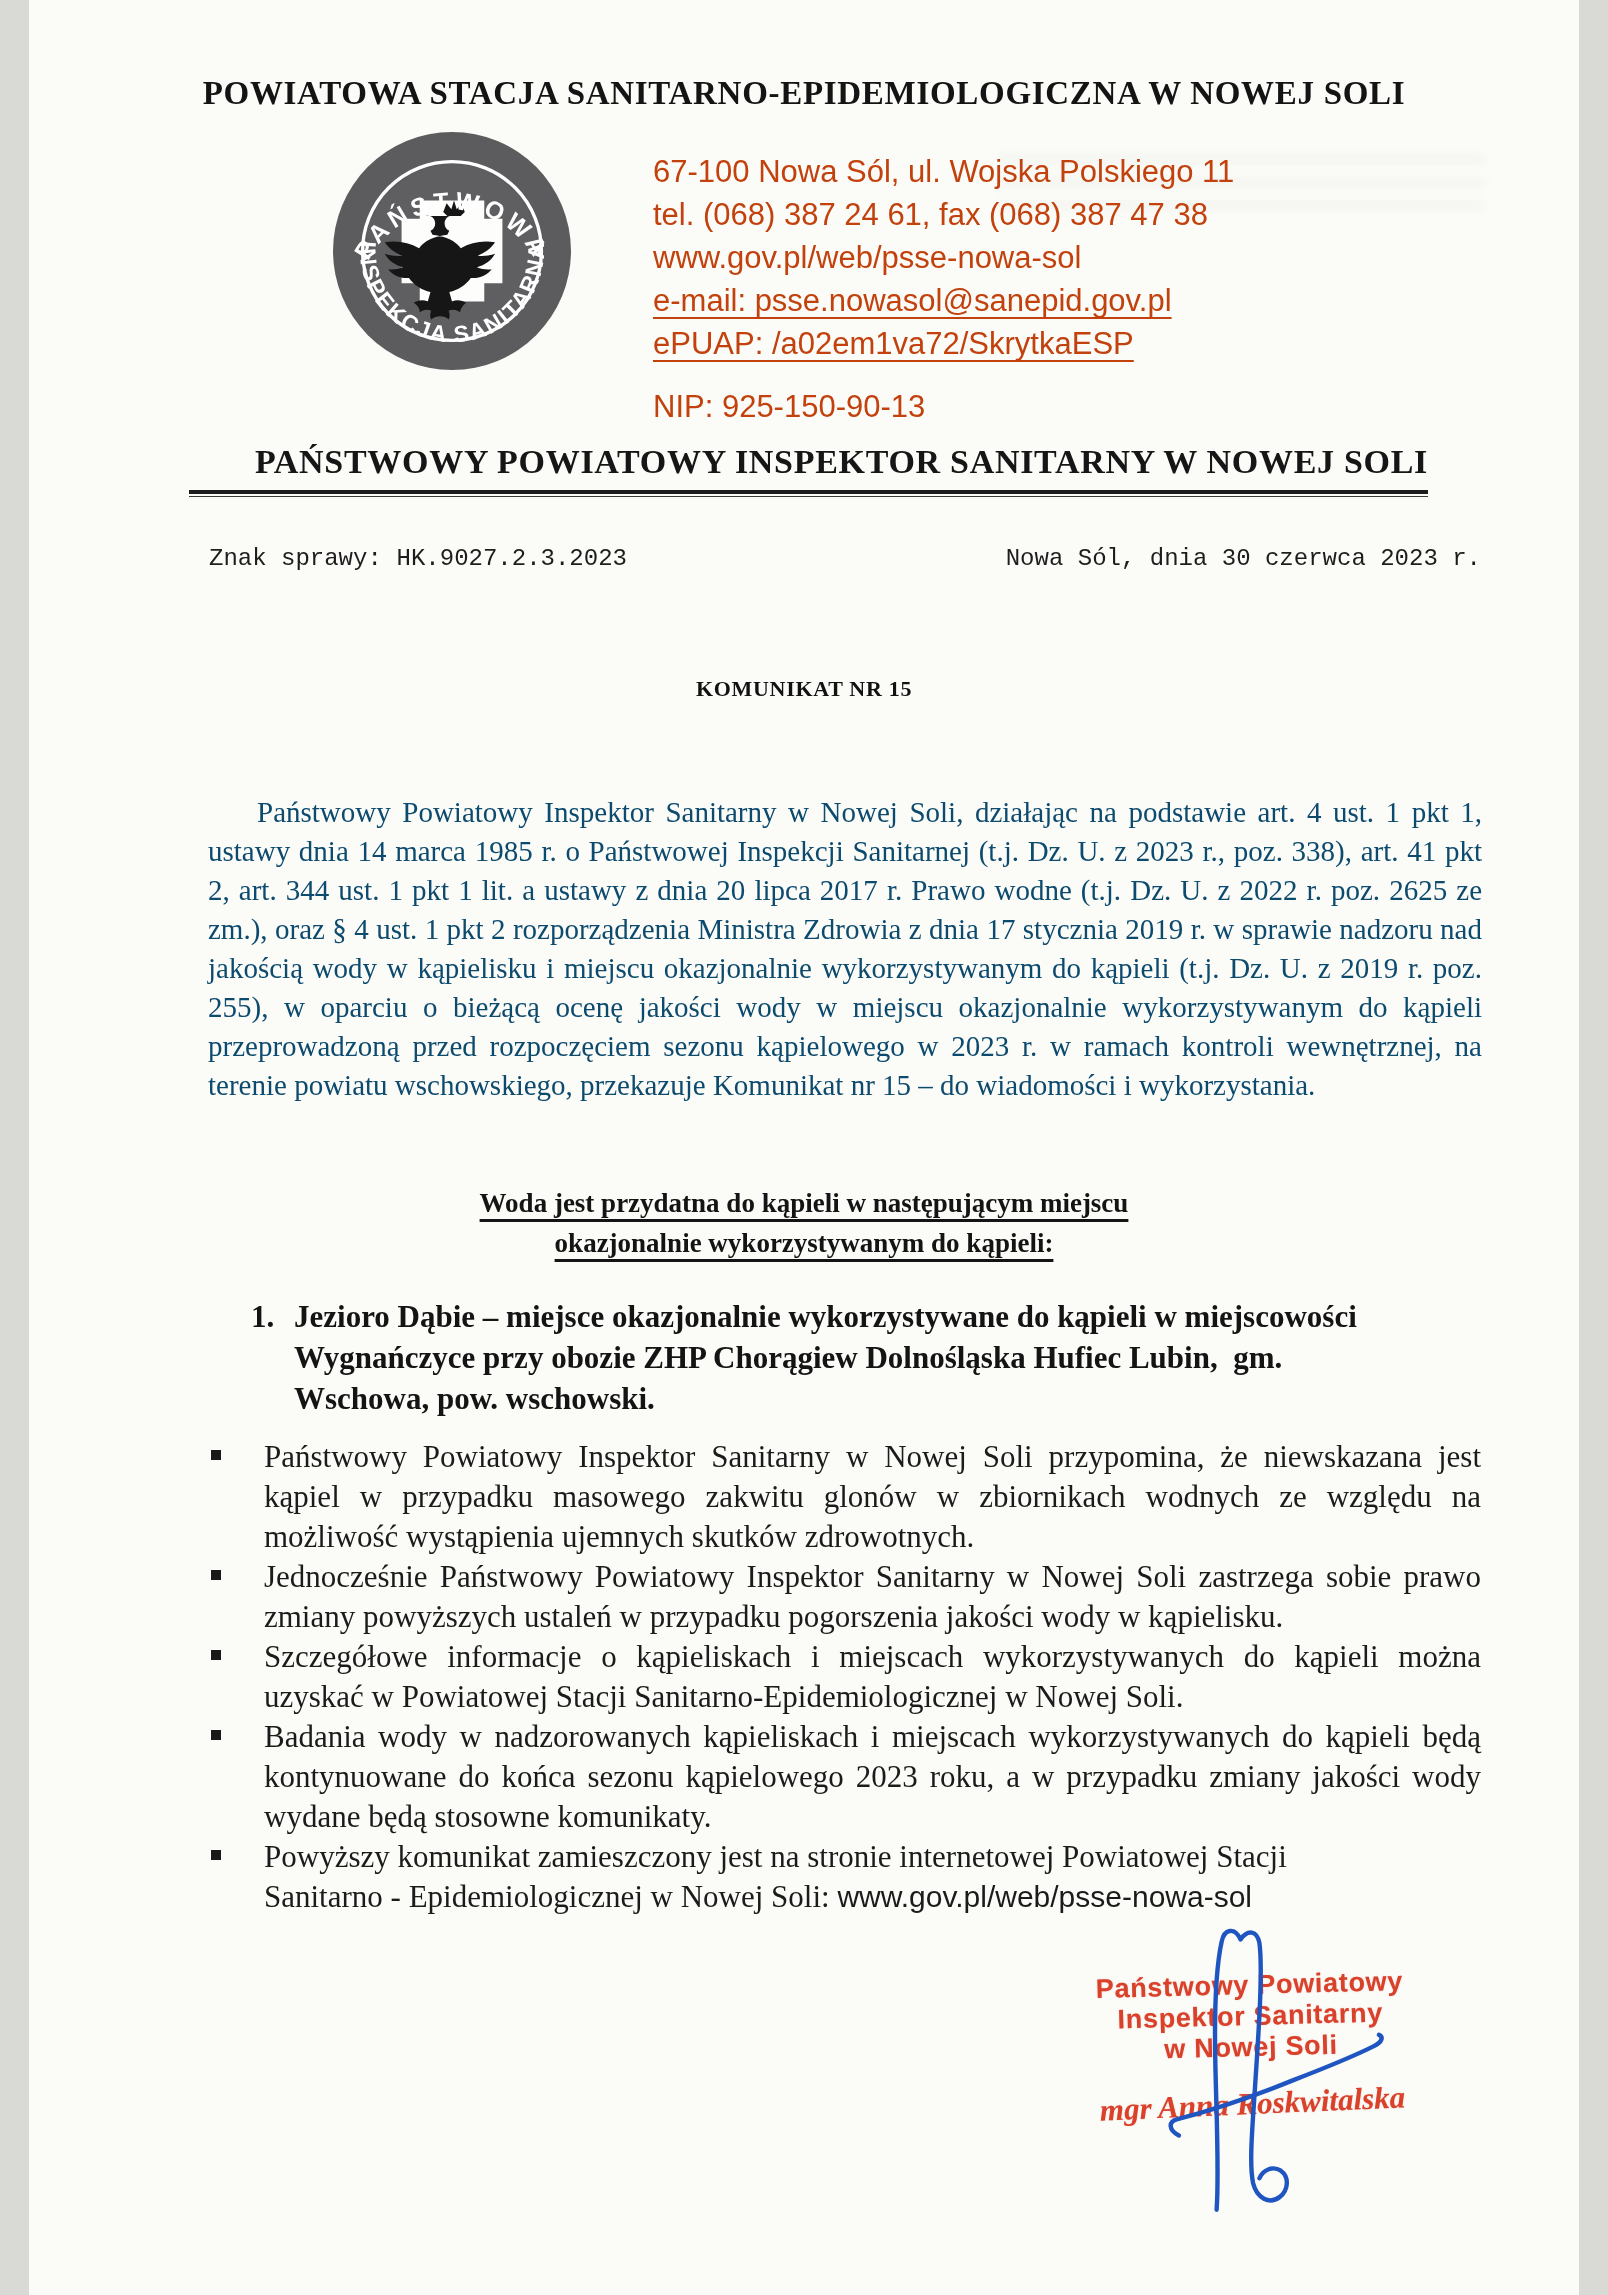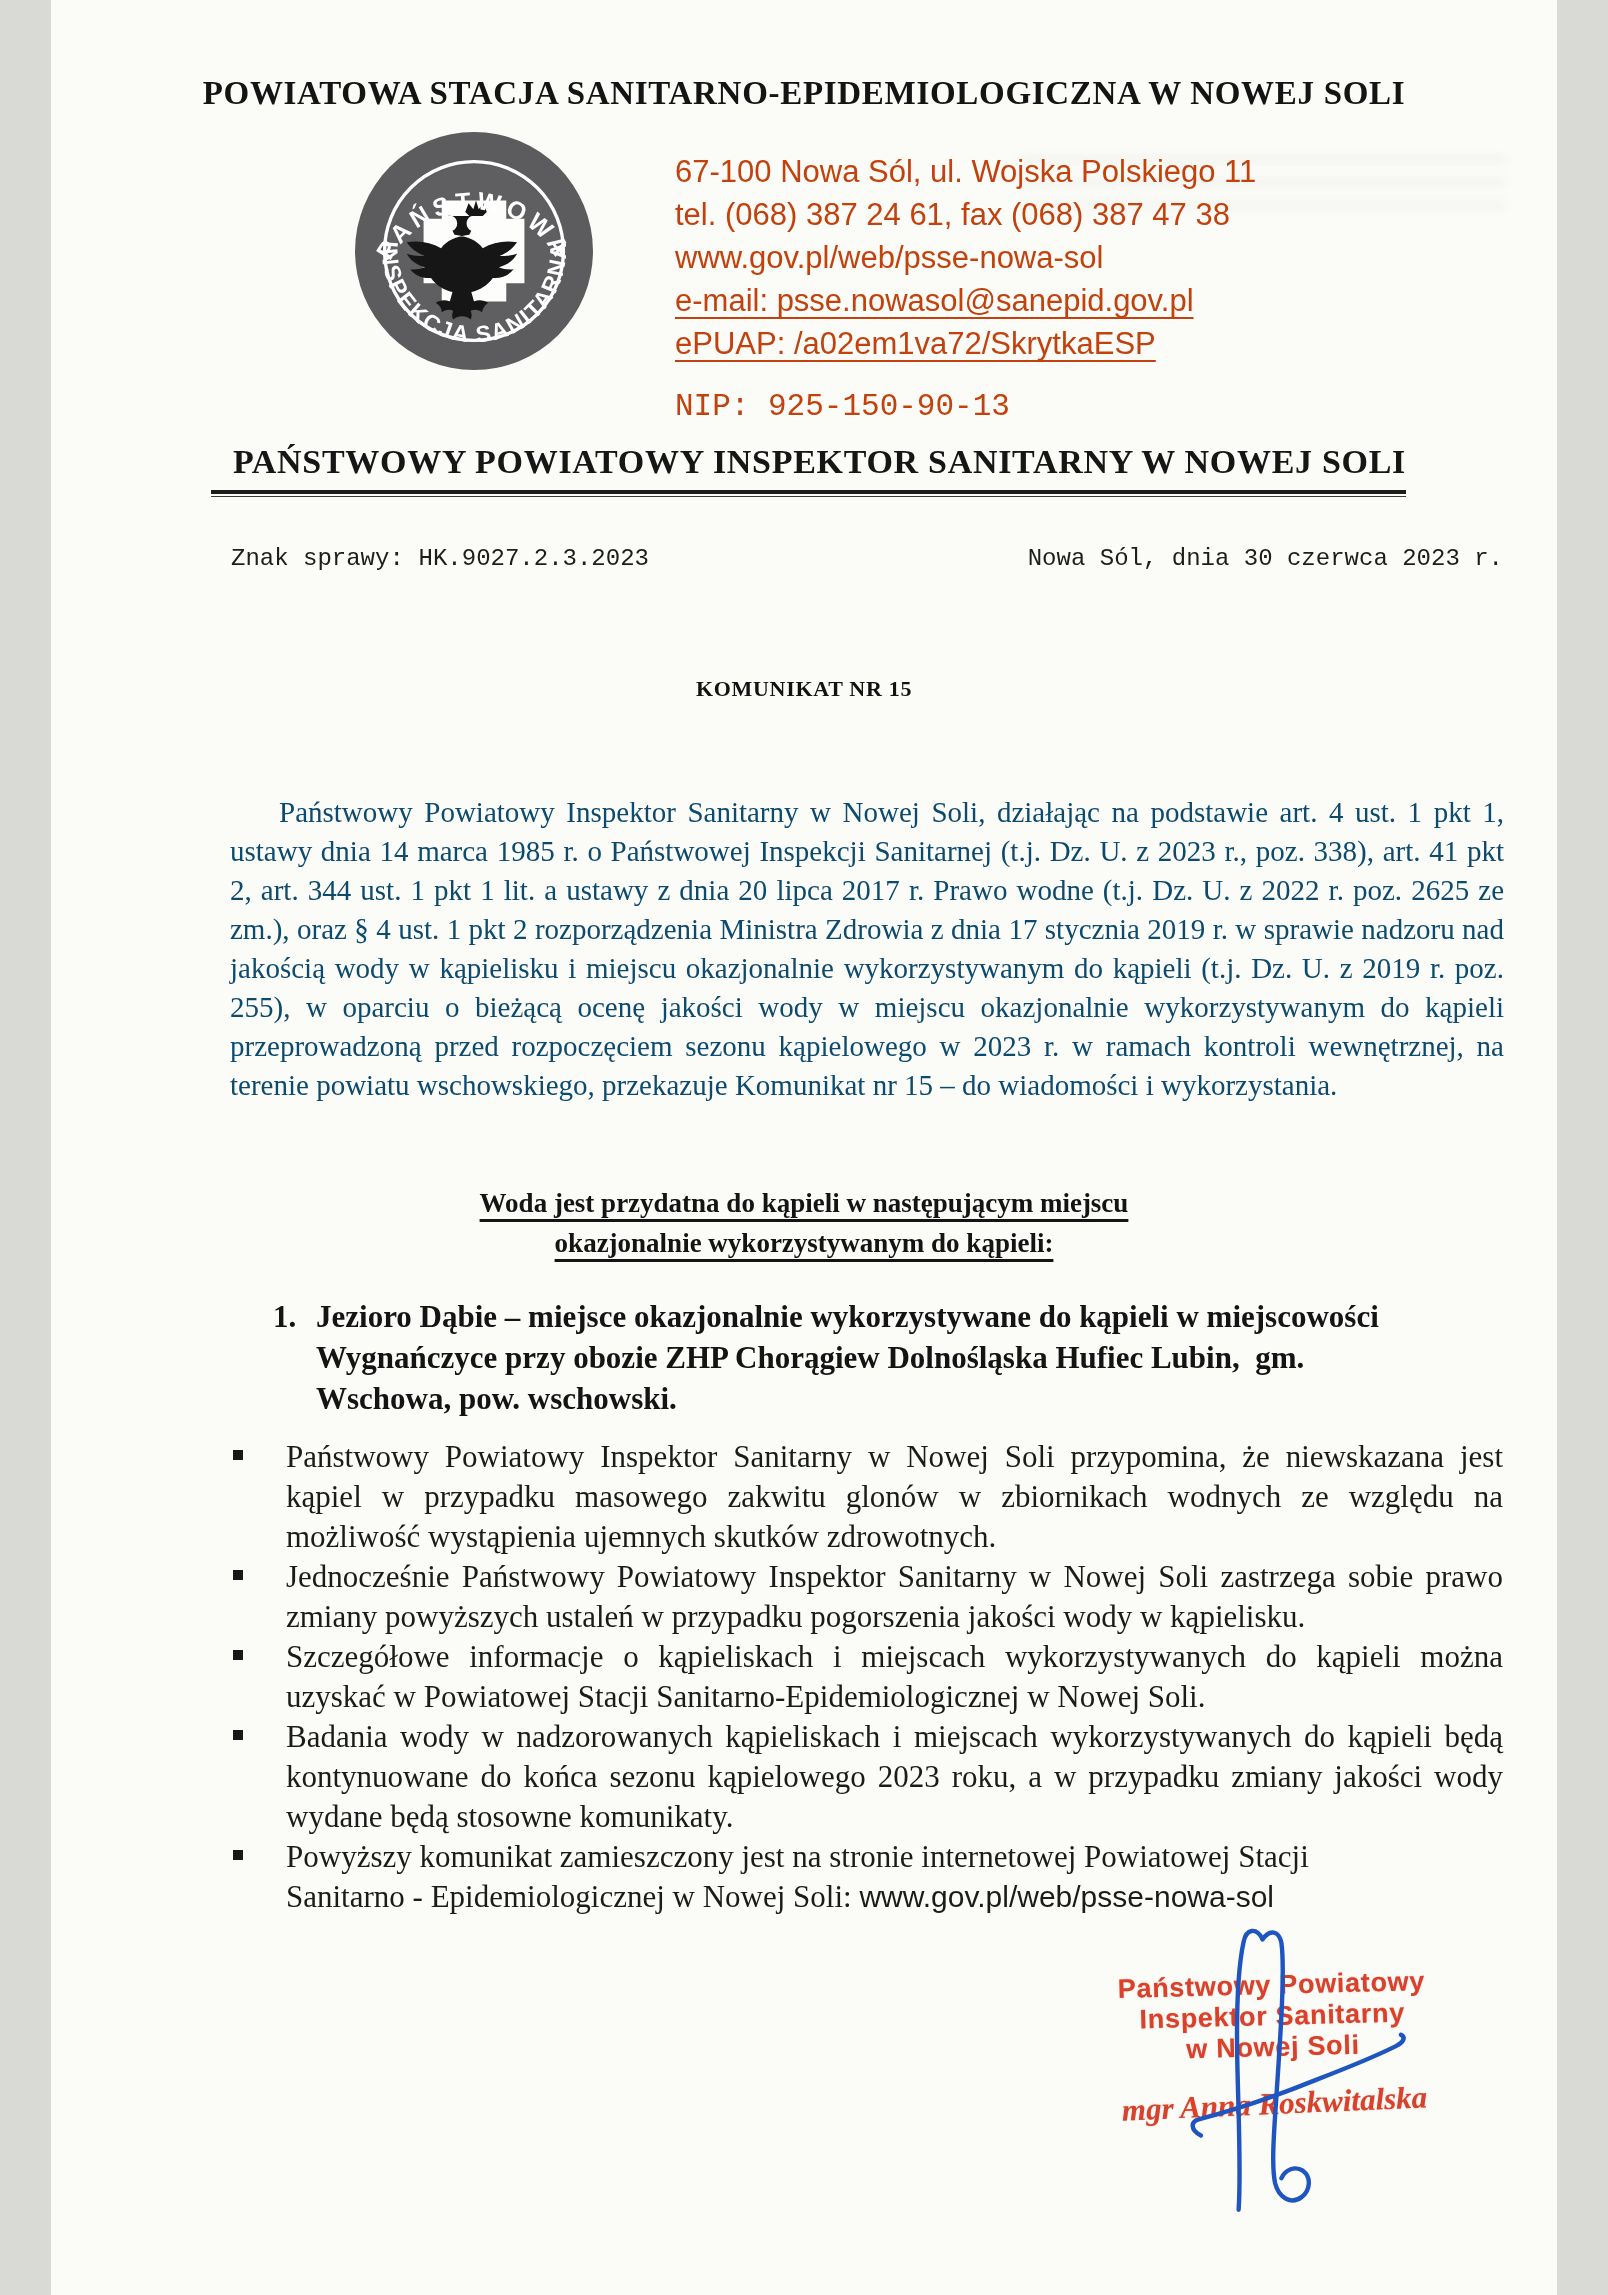--- a/index.html
+++ b/index.html
@@ -4,41 +4,42 @@
 <style>
   html,body{margin:0;padding:0;background:#d9d9d6;}
   .doc{
     position:relative;
     width:1506px;height:2295px;
     margin:0 auto;
     background:#fbfbf8;
     color:#1b1b1b;
     font-family:"Liberation Serif", serif;
     overflow:hidden;
+    padding-left:44px;
   }
   
   .header-title{
     position:absolute;top:75px;left:0;right:0;
     text-align:center;
     font-family:"Liberation Serif", serif;
     font-weight:bold;font-size:33px;letter-spacing:0.7px;
     color:#141414;
   }
   .logo{position:absolute;left:302px;top:130px;width:242px;height:242px;}
   .contact{
     position:absolute;left:624px;top:150px;
     font-family:"Liberation Sans", sans-serif;
     font-size:31px;line-height:43px;color:#c2410c;
   }
   .contact .u{
     text-decoration:underline;
     text-decoration-thickness:2px;
     text-underline-offset:6px;
   }
-  .contact .nip{margin-top:20px;font-family:Liberation Mono, monospace;}
+  .contact .nip{margin-top:20px;}
   
   .office-band{position:absolute;left:160px;right:151px;top:443px;text-align:right;}
   .office-title{
     font-size:34px;font-weight:600;letter-spacing:0.7px;color:#161616;
     font-family:"Liberation Serif", serif;
   }
   .rule-main{margin-top:9.4px;height:0;border-top:4px solid #1d1d1d;}
   .rule-sub{margin-top:2px;height:0;border-top:1.3px solid #3a3a3a;}
   
   .meta-row{

